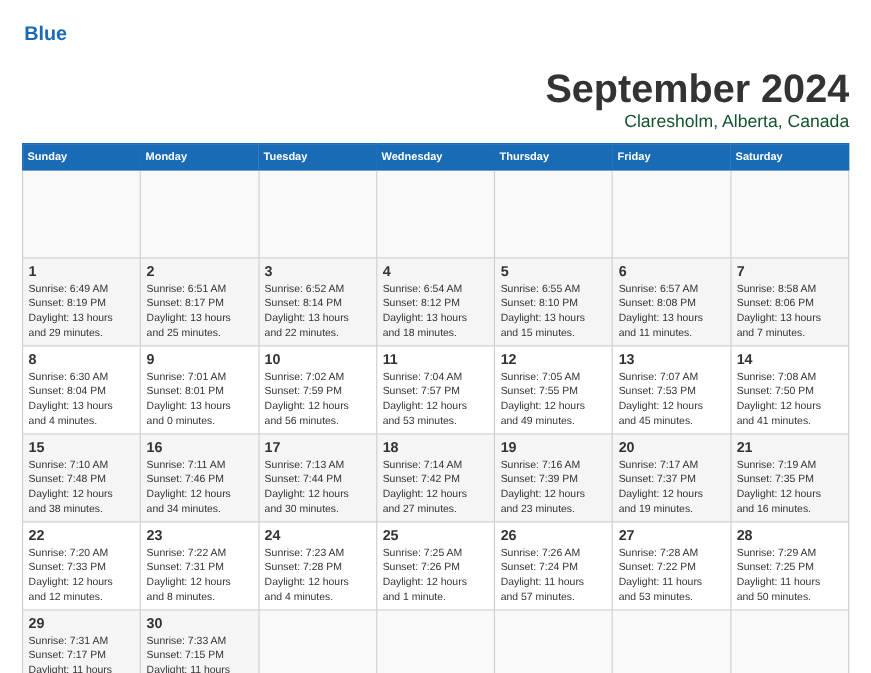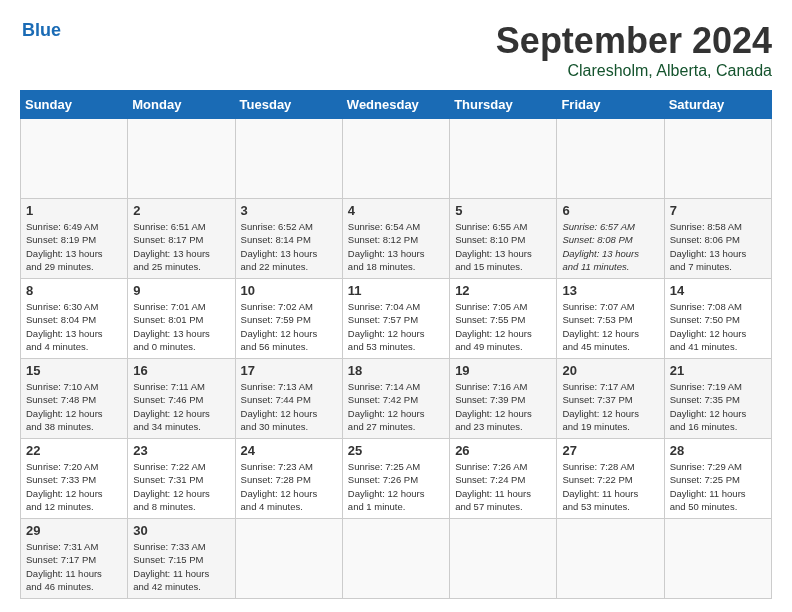--- a/index.html
+++ b/index.html
@@ -35,34 +35,35 @@
       height: 24px;
       margin-left: 4px;
     }
     .title-area {
       text-align: right;
     }
     .month-title {
       font-size: 36px;
       font-weight: bold;
       color: #333;
+      margin-top: 40px;
     }
     .location-title {
       font-size: 16px;
       color: #14532d;
     }
     table {
       width: 100%;
       border-collapse: collapse;
       table-layout: fixed;
     }
     thead th {
       background-color: #1a6bb5;
       color: #fff;
-      font-size: 13px;
+      font-size: 10px;
       font-weight: bold;
       padding: 6px 4px;
       text-align: left;
       border: 1px solid #1a6bb5;
     }
     tbody td {
       vertical-align: top;
       border: 1px solid #ccc;
       padding: 4px 5px;
       font-size: 10px;
@@ -155,21 +156,21 @@
         </td>
         <td>
           <span class="day-number">5</span>
           <div class="day-info" style="white-space: pre-line;">Sunrise: 6:55 AM
 Sunset: 8:10 PM
 Daylight: 13 hours
 and 15 minutes.</div>
         </td>
         <td>
           <span class="day-number">6</span>
-          <div class="day-info" style="white-space: pre-line; font-style: italic;">Sunrise: 6:57 AM
+          <div class="day-info" style="white-space: pre-line;">Sunrise: 6:57 AM
 Sunset: 8:08 PM
 Daylight: 13 hours
 and 11 minutes.</div>
         </td>
         <td>
           <span class="day-number">7</span>
           <div class="day-info" style="white-space: pre-line;">Sunrise: 8:58 AM
 Sunset: 8:06 PM
 Daylight: 13 hours
 and 7 minutes.</div>

